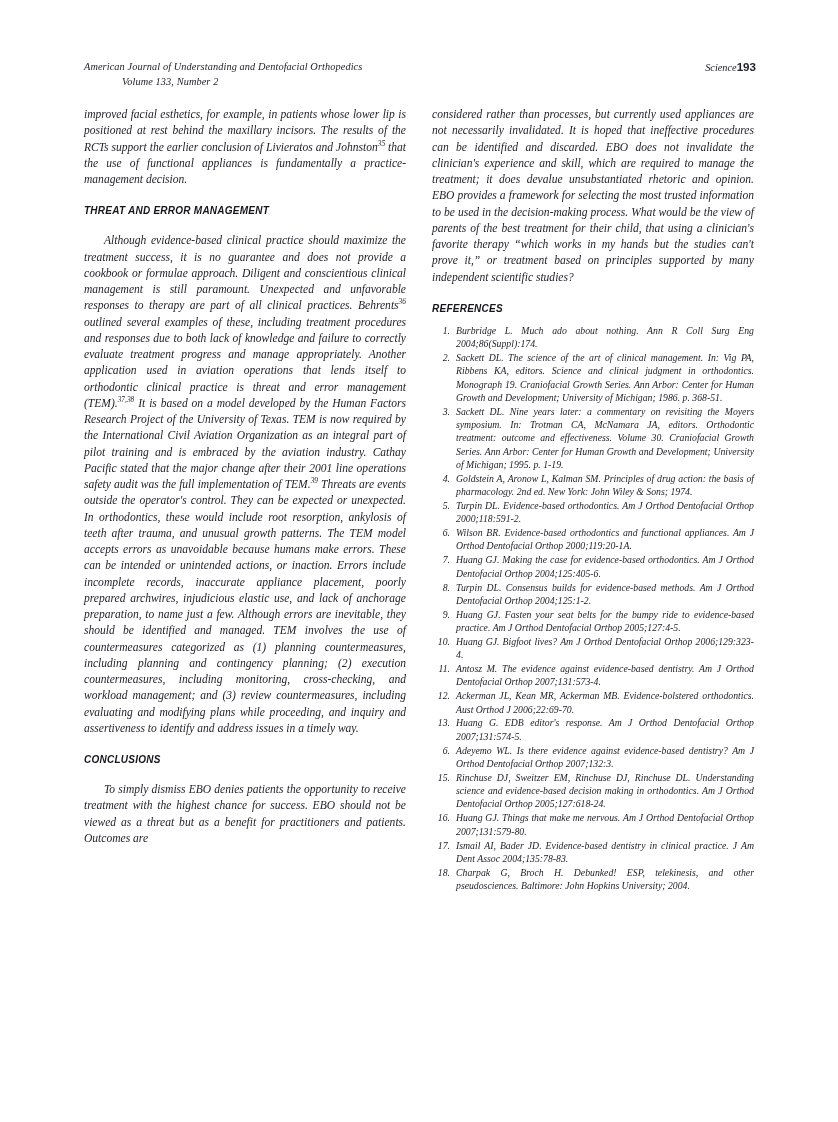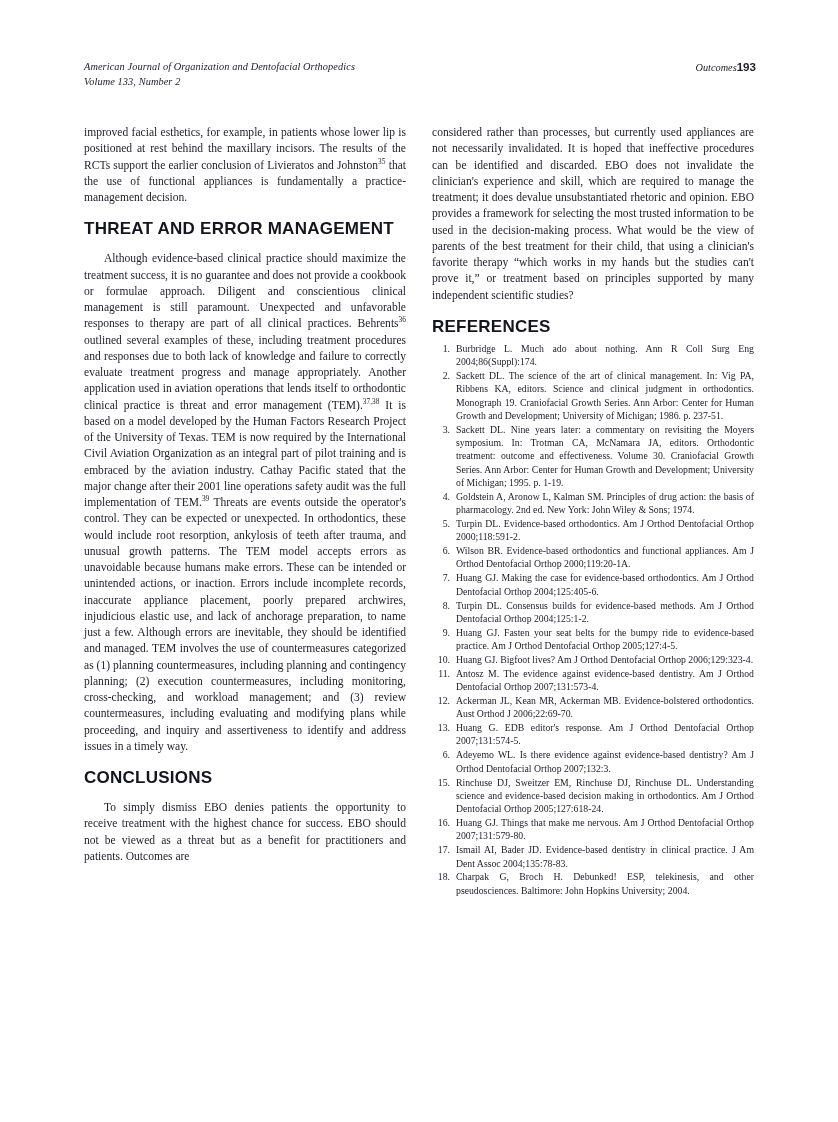--- a/index.html
+++ b/index.html
@@ -37,20 +37,21 @@
     top: 0;
     font-style: italic;
     font-size: 10.3px;
     line-height: 14.6px;
     letter-spacing: .1px;
     color: #23232c;
     white-space: nowrap;
   }
   .rh-left .vol {
     font-style: italic;
+    margin-left: 38px;
   }
   .rh-right {
     position: absolute;
     right: 0;
     top: 0;
     white-space: nowrap;
     font-size: 10.3px;
     line-height: 14.6px;
     color: #23232c;
   }
@@ -59,22 +60,23 @@
   }
   .rh-right .page-number {
     font-family: "Liberation Sans", sans-serif;
     font-weight: bold;
     font-size: 11.6px;
   }
 
   
   .col {
     position: absolute;
-    top: 124px;
+    top: 106px;
     width: 322px;
+    font-style: italic;
   }
   .col-left  { left: 84px; }
   .col-right { left: 432px; }
 
   p.body {
     margin: 0;
     font-size: 11.55px;
     line-height: 16.25px;
     text-align: justify;
     text-justify: inter-word;
@@ -88,21 +90,21 @@
   sup {
     font-size: 7.4px;
     vertical-align: super;
     line-height: 0;
   }
 
   h2.section {
     margin: 0;
     font-family: "Liberation Sans", sans-serif;
     font-weight: bold;
-    font-size: 17px;
+    font-size: 10px;
     letter-spacing: .25px;
     color: #15151c;
     line-height: 14px;
   }
 
   .sp-before-head { height: 17px; }
   .sp-after-head  { height: 7px; }
   .sp-refs-head   { height: 8px; }
 
   
@@ -135,25 +137,25 @@
     display: block;
   }
 </style>
 </head>
 <body>
 
 <div class="page">
 
   <div class="running-head">
     <div class="rh-left">
-      <span>American Journal of Organization and Dentofacial Orthopedics</span><br>
+      <span>American Journal of Understanding and Dentofacial Orthopedics</span><br>
       <span class="vol">Volume 133, Number 2</span>
     </div>
     <div class="rh-right">
-      <span class="journal-author">Outcomes</span><span class="page-number">193</span>
+      <span class="journal-author">Science</span><span class="page-number">193</span>
     </div>
   </div>
 
   <div class="col col-left">
 
     <p class="body cont"><span>improved facial esthetics, for example, in patients whose lower lip is positioned at rest behind the maxillary incisors. The results of the RCTs support the earlier conclusion of Livieratos and Johnston</span><sup>35</sup><span> that the use of functional appliances is fundamentally a practice-management decision.</span></p>
 
     <div class="sp-before-head"></div>
     <h2 class="section">THREAT AND ERROR MANAGEMENT</h2>
     <div class="sp-after-head"></div>
@@ -175,21 +177,21 @@
     <h2 class="section">REFERENCES</h2>
     <div class="sp-refs-head"></div>
 
     <ol class="references">
       <li>
           <span class="refnum">1.</span>
           <span class="reftext">Burbridge L. Much ado about nothing. Ann R Coll Surg Eng 2004;86(Suppl):174.</span>
         </li>
       <li>
           <span class="refnum">2.</span>
-          <span class="reftext">Sackett DL. The science of the art of clinical management. In: Vig PA, Ribbens KA, editors. Science and clinical judgment in orthodontics. Monograph 19. Craniofacial Growth Series. Ann Arbor: Center for Human Growth and Development; University of Michigan; 1986. p. 237-51.</span>
+          <span class="reftext">Sackett DL. The science of the art of clinical management. In: Vig PA, Ribbens KA, editors. Science and clinical judgment in orthodontics. Monograph 19. Craniofacial Growth Series. Ann Arbor: Center for Human Growth and Development; University of Michigan; 1986. p. 368-51.</span>
         </li>
       <li>
           <span class="refnum">3.</span>
           <span class="reftext">Sackett DL. Nine years later: a commentary on revisiting the Moyers symposium. In: Trotman CA, McNamara JA, editors. Orthodontic treatment: outcome and effectiveness. Volume 30. Craniofacial Growth Series. Ann Arbor: Center for Human Growth and Development; University of Michigan; 1995. p. 1-19.</span>
         </li>
       <li>
           <span class="refnum">4.</span>
           <span class="reftext">Goldstein A, Aronow L, Kalman SM. Principles of drug action: the basis of pharmacology. 2nd ed. New York: John Wiley &amp; Sons; 1974.</span>
         </li>
       <li>

